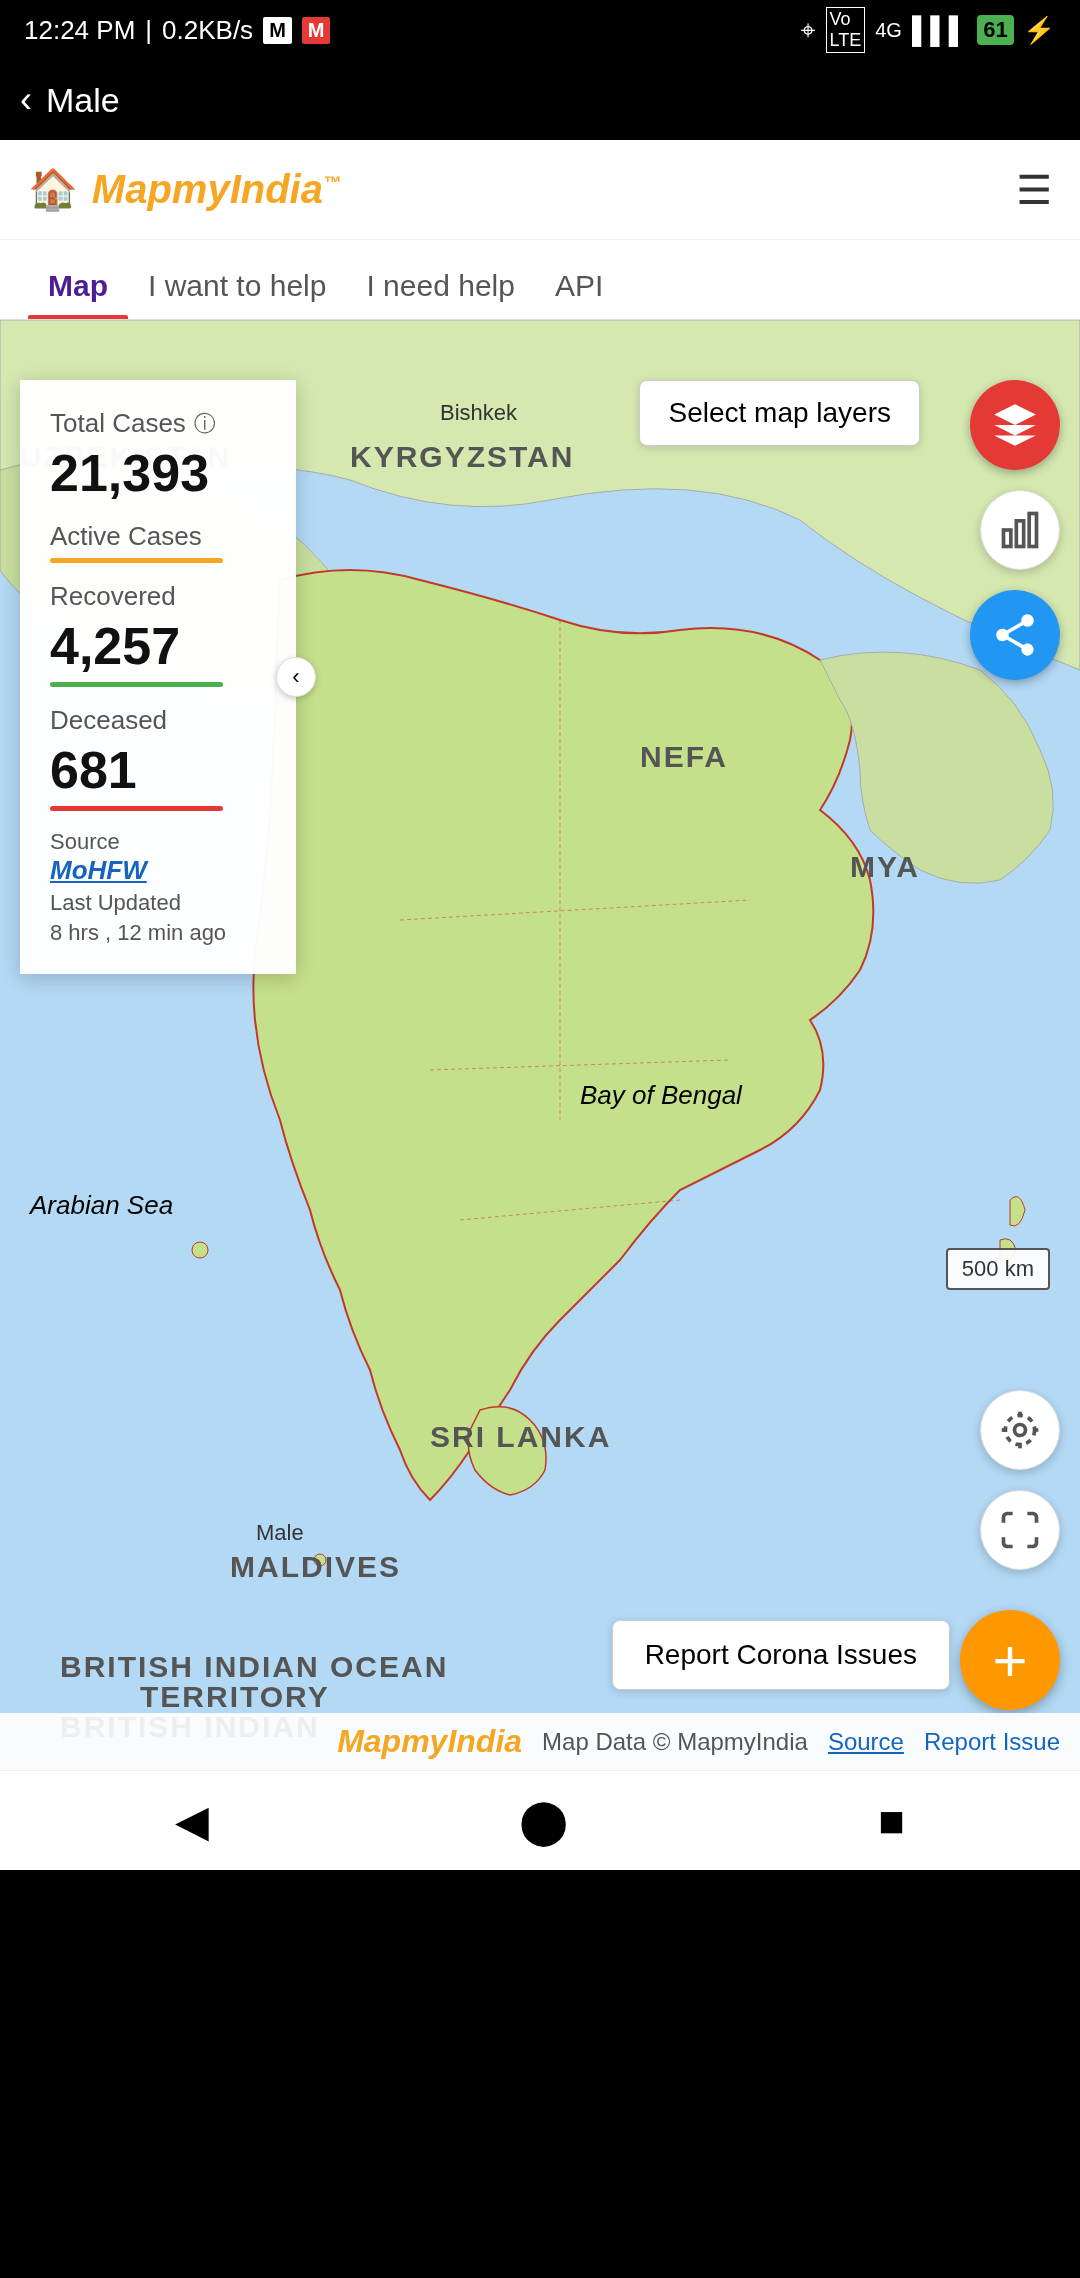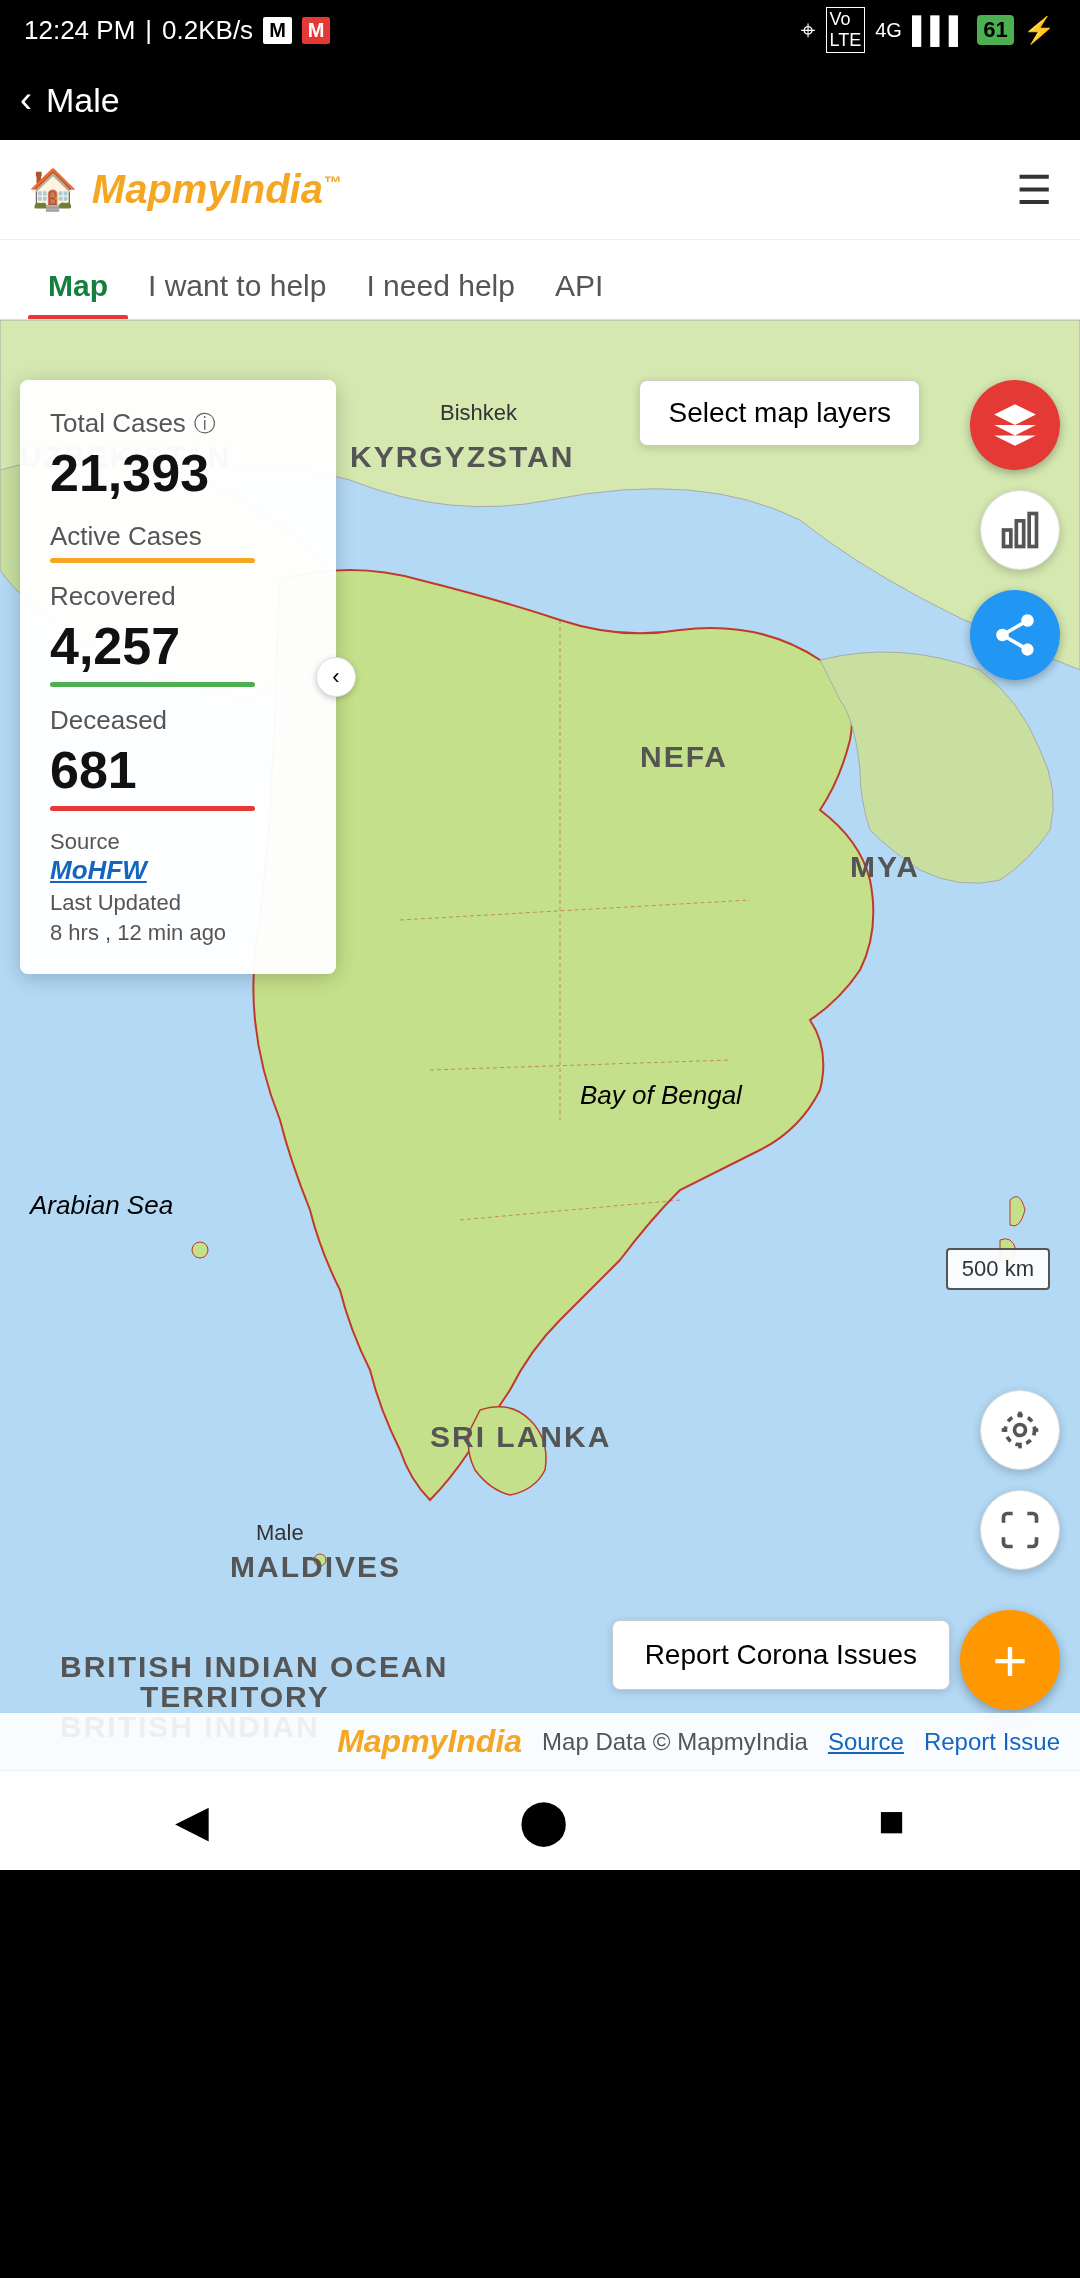--- a/index.html
+++ b/index.html
@@ -77,21 +77,21 @@
     }
     .tab {
       font-size: 30px;
       padding: 16px 20px;
       cursor: pointer;
       color: #555;
       position: relative;
       white-space: nowrap;
     }
     .tab.active {
-      color: #15803d;
+      color: #4c1d95;
       font-weight: bold;
     }
     .tab.active::after {
       content: '';
       position: absolute;
       bottom: 0; left: 0; right: 0;
       height: 4px;
       background: #e53935;
       border-radius: 2px 2px 0 0;
     }
@@ -104,23 +104,23 @@
       overflow: hidden;
       background: #b3d9f5;
     }
 
     
     .stats-panel {
       position: absolute;
       top: 60px;
       left: 20px;
       background: rgba(255,255,255,0.97);
-      border-radius: 8px;
+      border-radius: 1px;
       padding: 28px 30px;
-      width: 316px;
+      width: 276px;
       box-shadow: 0 4px 20px rgba(0,0,0,0.2);
       z-index: 10;
     }
     .stat-block { margin-bottom: 18px; }
     .stat-label { font-size: 26px; color: #555; margin-bottom: 4px; display: flex; align-items: center; gap: 8px; }
     .stat-value { font-size: 52px; font-weight: bold; color: #111; }
     .stat-bar { height: 5px; border-radius: 3px; margin-top: 6px; width: 80%; }
     .bar-orange { background: #f5a623; }
     .bar-green { background: #4caf50; }
     .bar-red { background: #e53935; }

